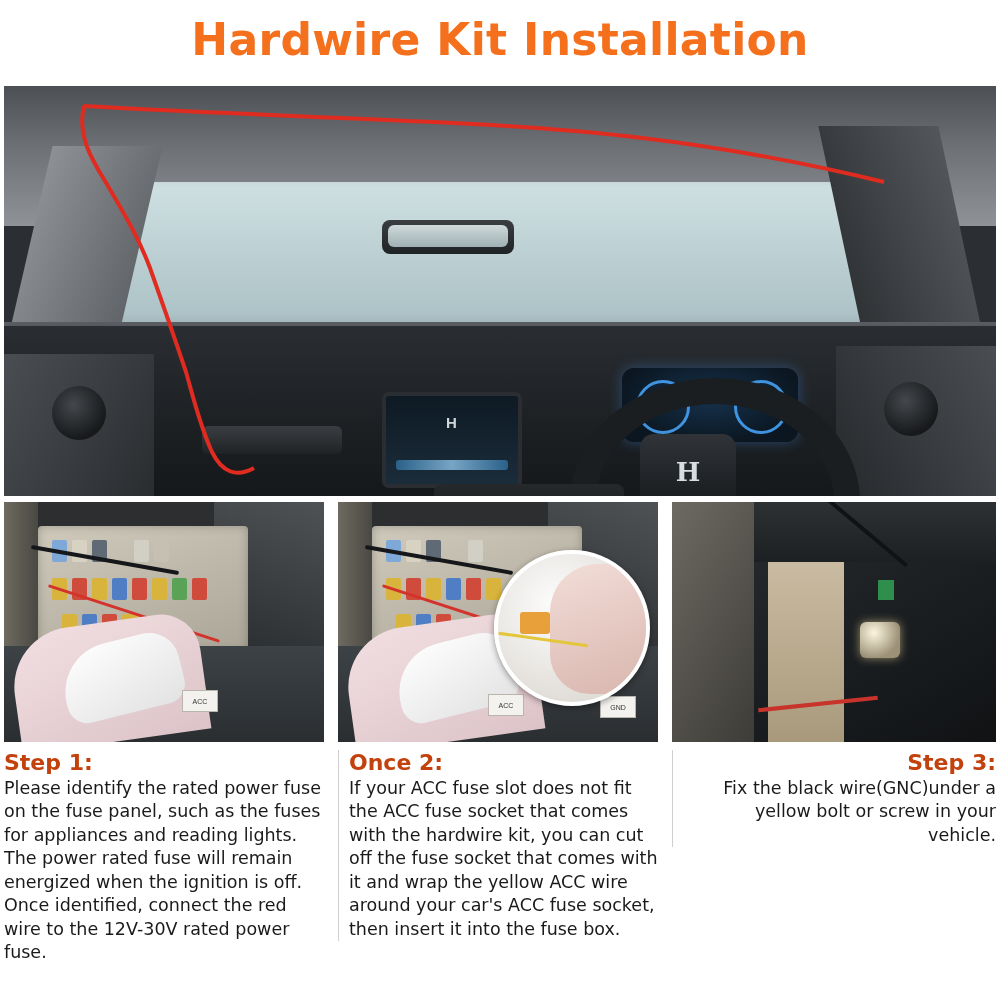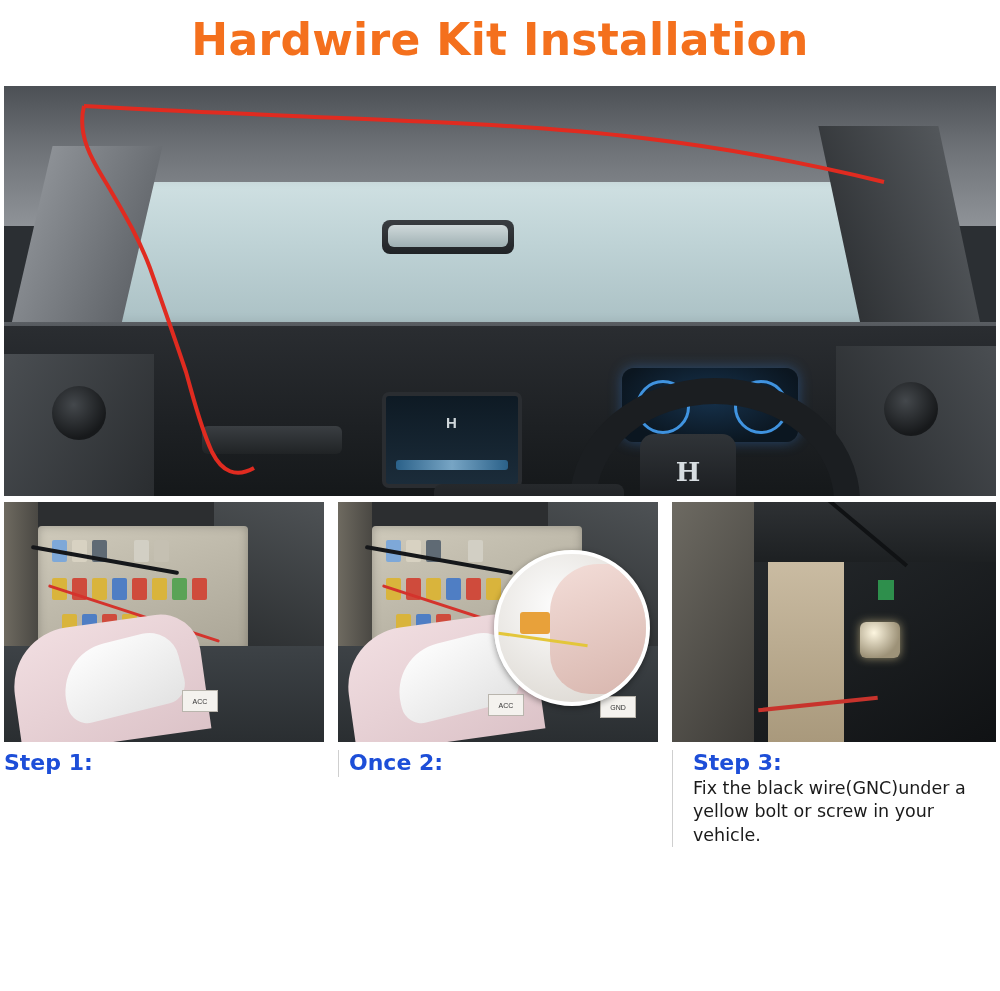--- a/index.html
+++ b/index.html
@@ -281,25 +281,25 @@
     width: 992px;
     height: 236px;
   }
   .col {
     position: absolute;
     top: 0;
     box-sizing: border-box;
   }
   .col.c1 { left: 0; width: 320px; }
   .col.c2 { left: 334px; width: 320px; padding-left: 10px; border-left: 1px solid #cfcfcf; }
-  .col.c3 { left: 668px; width: 324px; padding-left: 20px; border-left: 1px solid #cfcfcf; }
+  .col.c3 { left: 668px; width: 324px; padding-left: 20px; border-left: 1px solid #cfcfcf; text-align: right; }
   .step-head {
     font-size: 22px;
     font-weight: bold;
-    color: #1d4ed8;
+    color: #c2410c;
     margin: 0 0 2px 0;
     font-family: "DejaVu Sans", sans-serif;
   }
   .step-body {
     font-size: 17.5px;
     line-height: 1.34;
     color: #1a1a1a;
     margin: 0;
     font-family: "DejaVu Sans", sans-serif;
   }
@@ -417,24 +417,26 @@
       <div class="bolt"></div>
       <div class="redstripe"></div>
     </div>
 
   </div>
 
   <div class="steps-text">
 
     <div class="col c1">
       <p class="step-head">Step 1:</p>
+      <p class="step-body">Please identify the rated power fuse on the fuse panel, such as the fuses for appliances and reading lights. The power rated fuse will remain energized when the ignition is off. Once identified, connect the red wire to the 12V-30V rated power fuse.</p>
     </div>
 
     <div class="col c2">
       <p class="step-head">Once 2:</p>
+      <p class="step-body">If your ACC fuse slot does not fit the ACC fuse socket that comes with the hardwire kit, you can cut off the fuse socket that comes with it and wrap the yellow ACC wire around your car's ACC fuse socket, then insert it into the fuse box.</p>
     </div>
 
     <div class="col c3">
       <p class="step-head">Step 3:</p>
       <p class="step-body">Fix the black wire(GNC)under a yellow bolt or screw in your vehicle.</p>
     </div>
 
   </div>
 
 </div>

